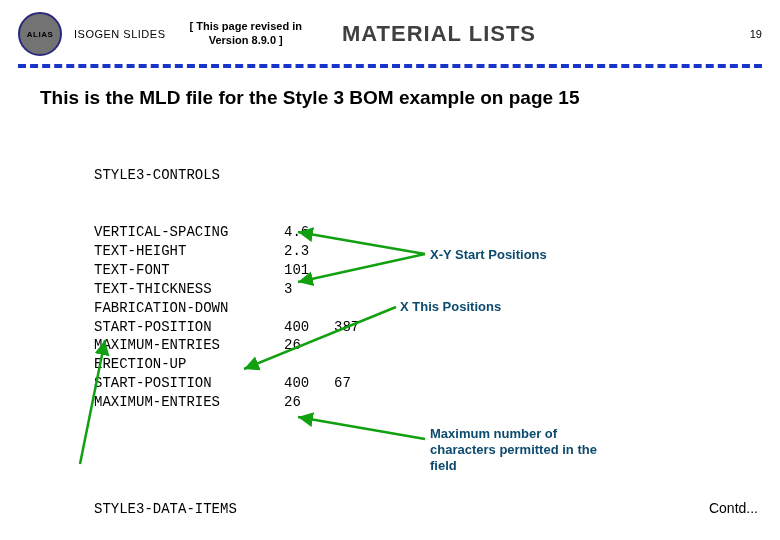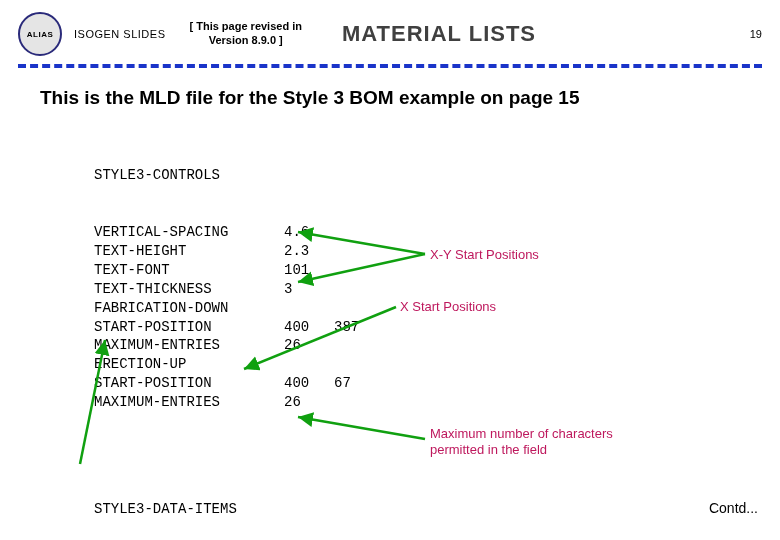--- a/index.html
+++ b/index.html
@@ -15,21 +15,21 @@
     display: flex;
     align-items: center;
     padding: 12px 18px 8px 18px;
     gap: 12px;
   }
   .alias-logo {
     width: 44px;
     height: 44px;
     border-radius: 50%;
     border: 2px solid #2a2a7a;
-    background: #e5e5e5;
+    background: #737373;
     display: flex;
     align-items: center;
     justify-content: center;
     font-size: 8px;
     font-weight: bold;
     color: #000;
     letter-spacing: 0.5px;
     flex-shrink: 0;
   }
   .isogen {
@@ -84,22 +84,22 @@
     color: #000;
     white-space: pre;
   }
   .code-row { display: flex; }
   .col-key { width: 190px; }
   .col-v1 { width: 50px; text-align: left; }
   .col-v2 { width: 50px; text-align: left; }
   .annot {
     position: absolute;
     font-size: 13px;
-    font-weight: normal;
-    color: #be185d;
+    font-weight: bold;
+    color: #0c4a6e;
     line-height: 1.25;
   }
   .annot-xy { left: 430px; top: 118px; }
   .annot-x  { left: 400px; top: 170px; }
   .annot-max { left: 430px; top: 297px; width: 190px; }
   .contd {
     position: absolute;
     right: 22px;
     bottom: 24px;
     font-size: 14px;
@@ -133,21 +133,21 @@
     <div class="code-row"><span class="col-key">STYLE3-CONTROLS</span></div>
     <div id="block1-rows"><div class="code-row"><span class="col-key">VERTICAL-SPACING</span><span class="col-v1">4.6</span><span class="col-v2"></span></div><div class="code-row"><span class="col-key">TEXT-HEIGHT</span><span class="col-v1">2.3</span><span class="col-v2"></span></div><div class="code-row"><span class="col-key">TEXT-FONT</span><span class="col-v1">101</span><span class="col-v2"></span></div><div class="code-row"><span class="col-key">TEXT-THICKNESS</span><span class="col-v1">3</span><span class="col-v2"></span></div><div class="code-row"><span class="col-key">FABRICATION-DOWN</span><span class="col-v1"></span><span class="col-v2"></span></div><div class="code-row"><span class="col-key">START-POSITION</span><span class="col-v1">400</span><span class="col-v2">387</span></div><div class="code-row"><span class="col-key">MAXIMUM-ENTRIES</span><span class="col-v1">26</span><span class="col-v2"></span></div><div class="code-row"><span class="col-key">ERECTION-UP</span><span class="col-v1"></span><span class="col-v2"></span></div><div class="code-row"><span class="col-key">START-POSITION</span><span class="col-v1">400</span><span class="col-v2">67</span></div><div class="code-row"><span class="col-key">MAXIMUM-ENTRIES</span><span class="col-v1">26</span><span class="col-v2"></span></div></div>
   </div>
 
   <div class="code-block" style="margin-top:12px">
     <div class="code-row"><span class="col-key">STYLE3-DATA-ITEMS</span></div>
     
   </div>
 
   <div class="annot annot-xy">X-Y Start Positions</div>
-  <div class="annot annot-x">X Start Positions</div>
+  <div class="annot annot-x">X This Positions</div>
   <div class="annot annot-max">Maximum number of characters permitted in the field</div>
 
   <svg class="arrow" style="left:290px; top:95px;" width="140" height="65">
     <defs>
       <marker id="ah1" markerWidth="8" markerHeight="8" refX="6" refY="3" orient="auto">
         <path d="M0,0 L6,3 L0,6 Z" fill="#10a010"></path>
       </marker>
     </defs>
     <line x1="135" y1="30" x2="8" y2="8" stroke="#10a010" stroke-width="2.5" marker-end="url(#ah1)"></line>
     <line x1="135" y1="30" x2="8" y2="58" stroke="#10a010" stroke-width="2.5" marker-end="url(#ah1)"></line>

